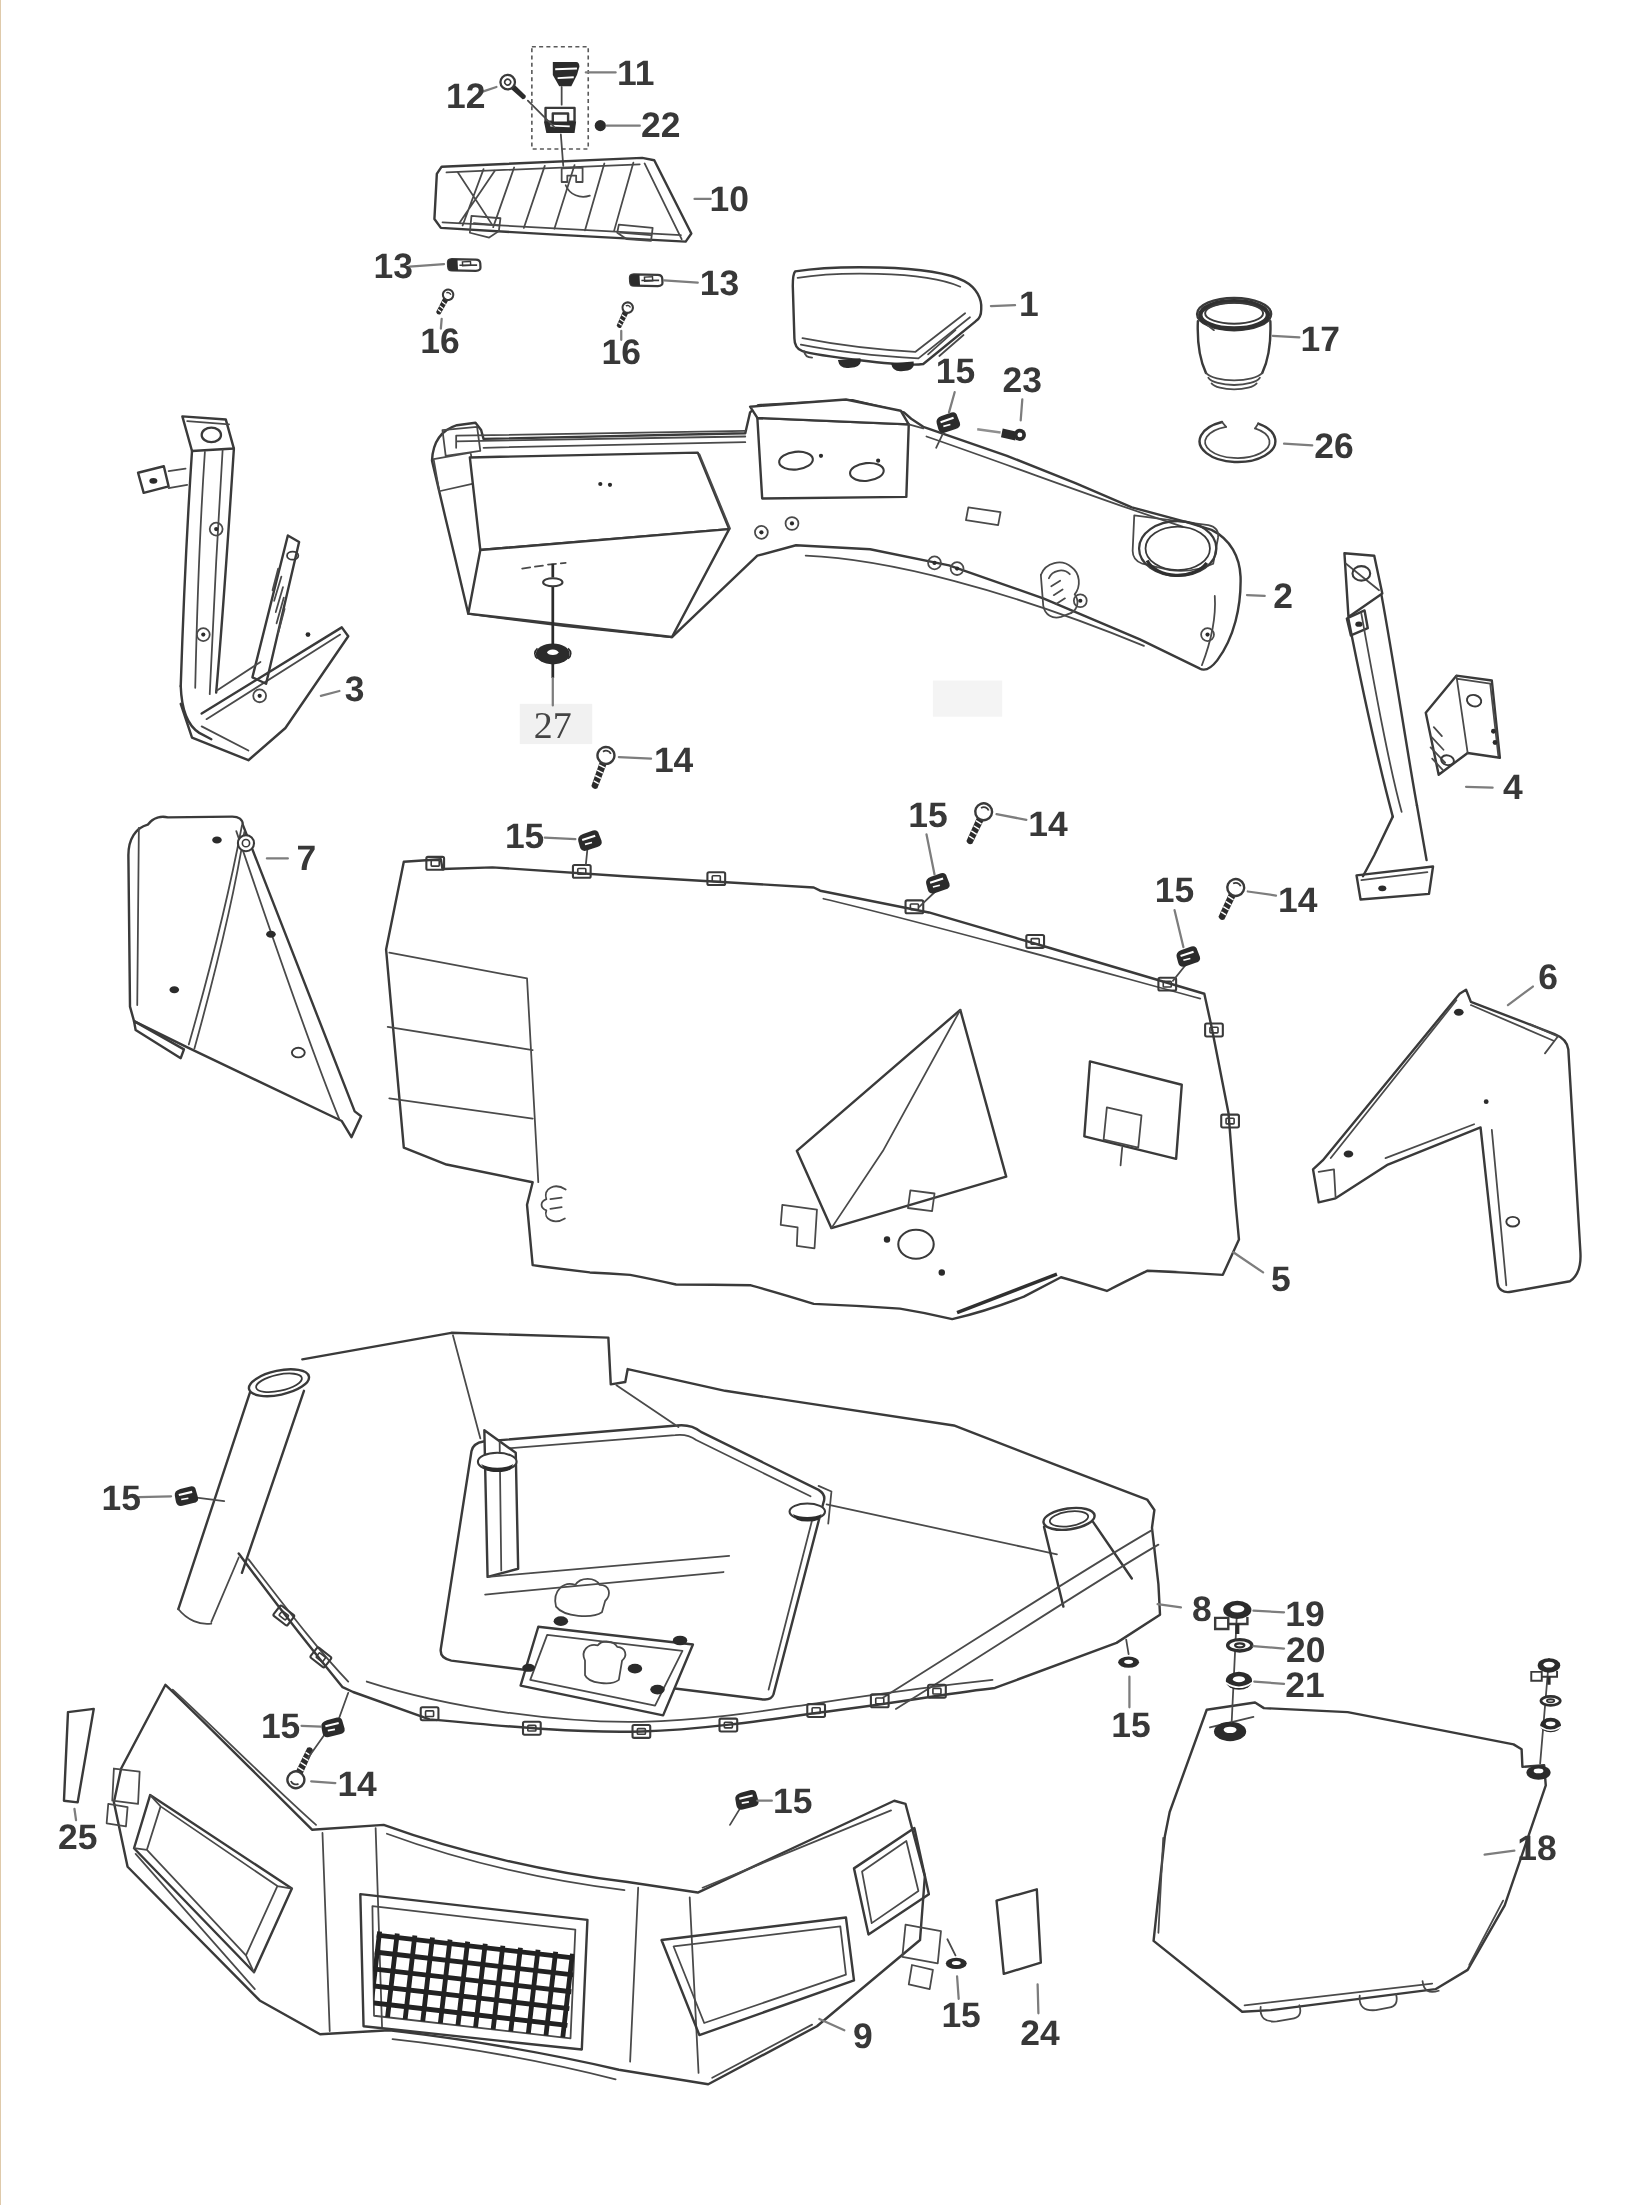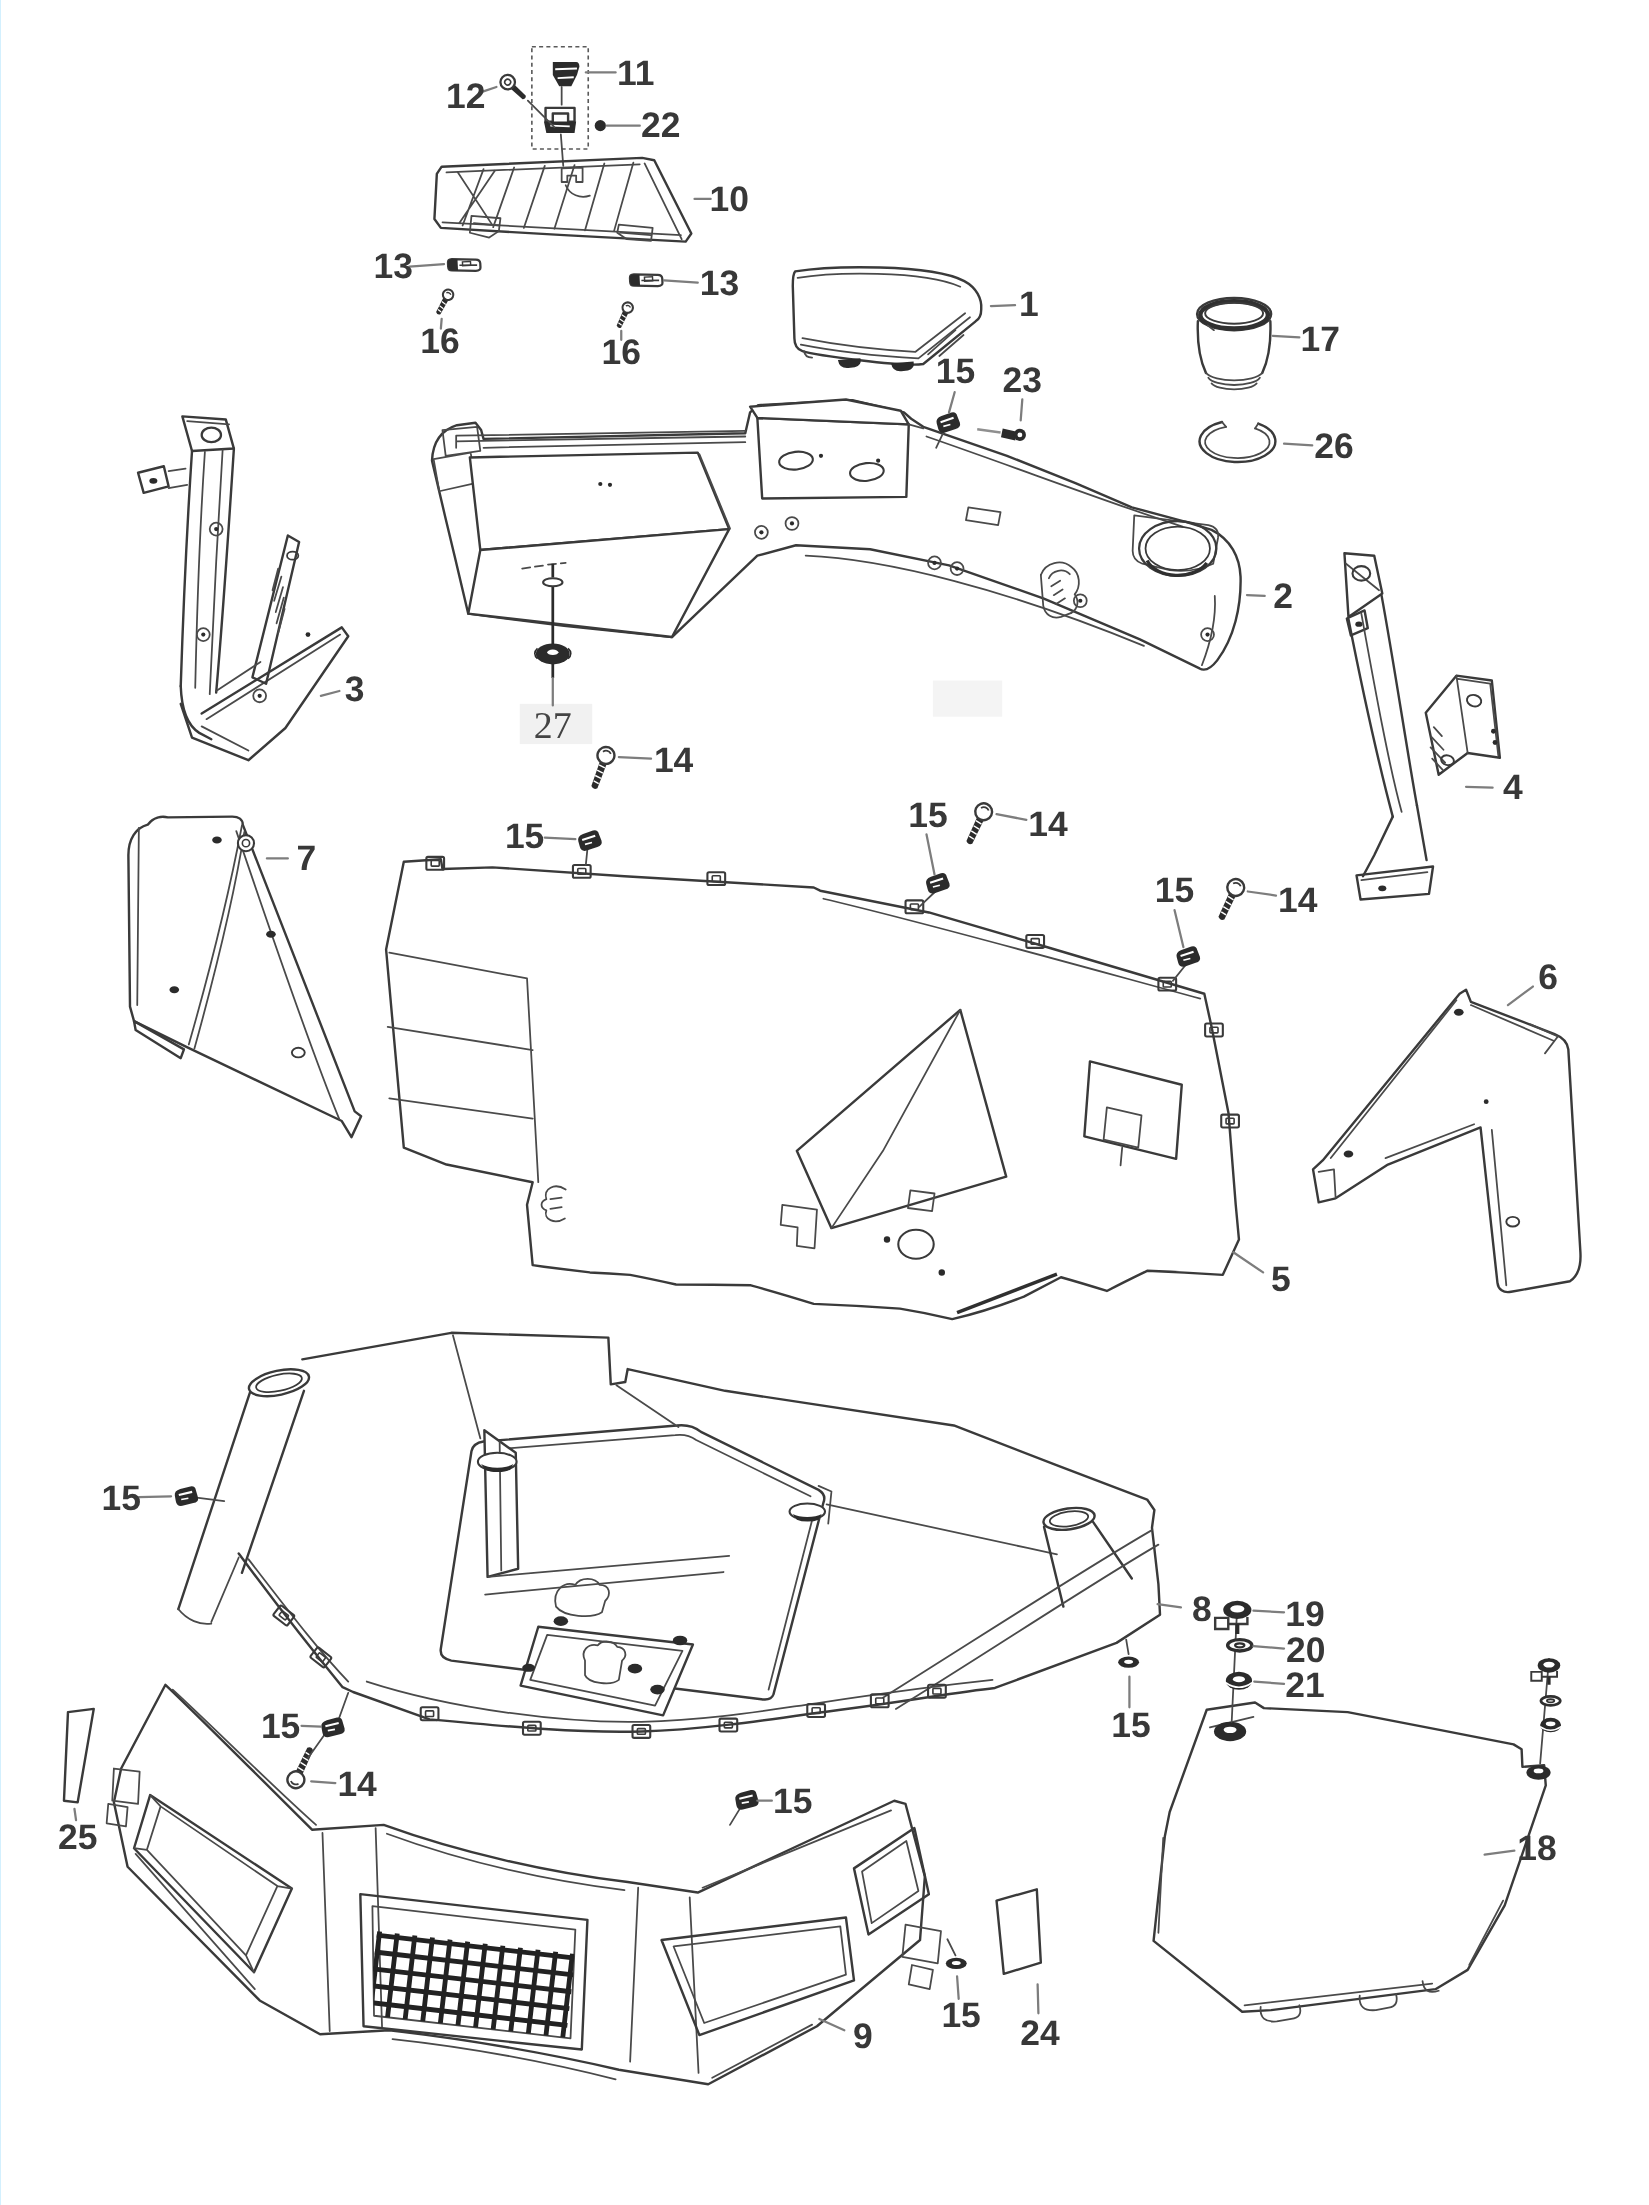--- a/index.html
+++ b/index.html
@@ -1,16 +1,16 @@
 <!DOCTYPE html>
 <html style="font-size:13px"><head>
 <meta charset="utf-8">
 <style>
   html,body{margin:0;padding:0;background:#ffffff;}
-  #page{width:1650px;height:2205px;position:relative;background:#7dd3fc;overflow:hidden;}
+  #page{width:1650px;height:2205px;position:relative;background:#a16207;overflow:hidden;}
   svg{display:block;}
   .ln{fill:none;stroke:#3a3a3a;stroke-width:3;stroke-linecap:round;stroke-linejoin:round;}
   .th{fill:none;stroke:#4a4a4a;stroke-width:2.2;stroke-linecap:round;stroke-linejoin:round;}
   .dk{fill:#2b2b2b;stroke:none;}
   .wt{fill:#ffffff;stroke:#3a3a3a;stroke-width:3;stroke-linejoin:round;}
   .callout-label{text-rendering:geometricPrecision;font-family:"Liberation Sans", sans-serif;font-weight:700;font-size:44px;fill:#383838;text-anchor:middle;}
   .callout-label.serif{font-family:"Liberation Serif", serif;font-weight:400;font-size:47px;fill:#444444;}
   .leader{stroke:#7d7d7d;stroke-width:2.8;fill:none;stroke-linecap:round;}
 </style>
 </head>

